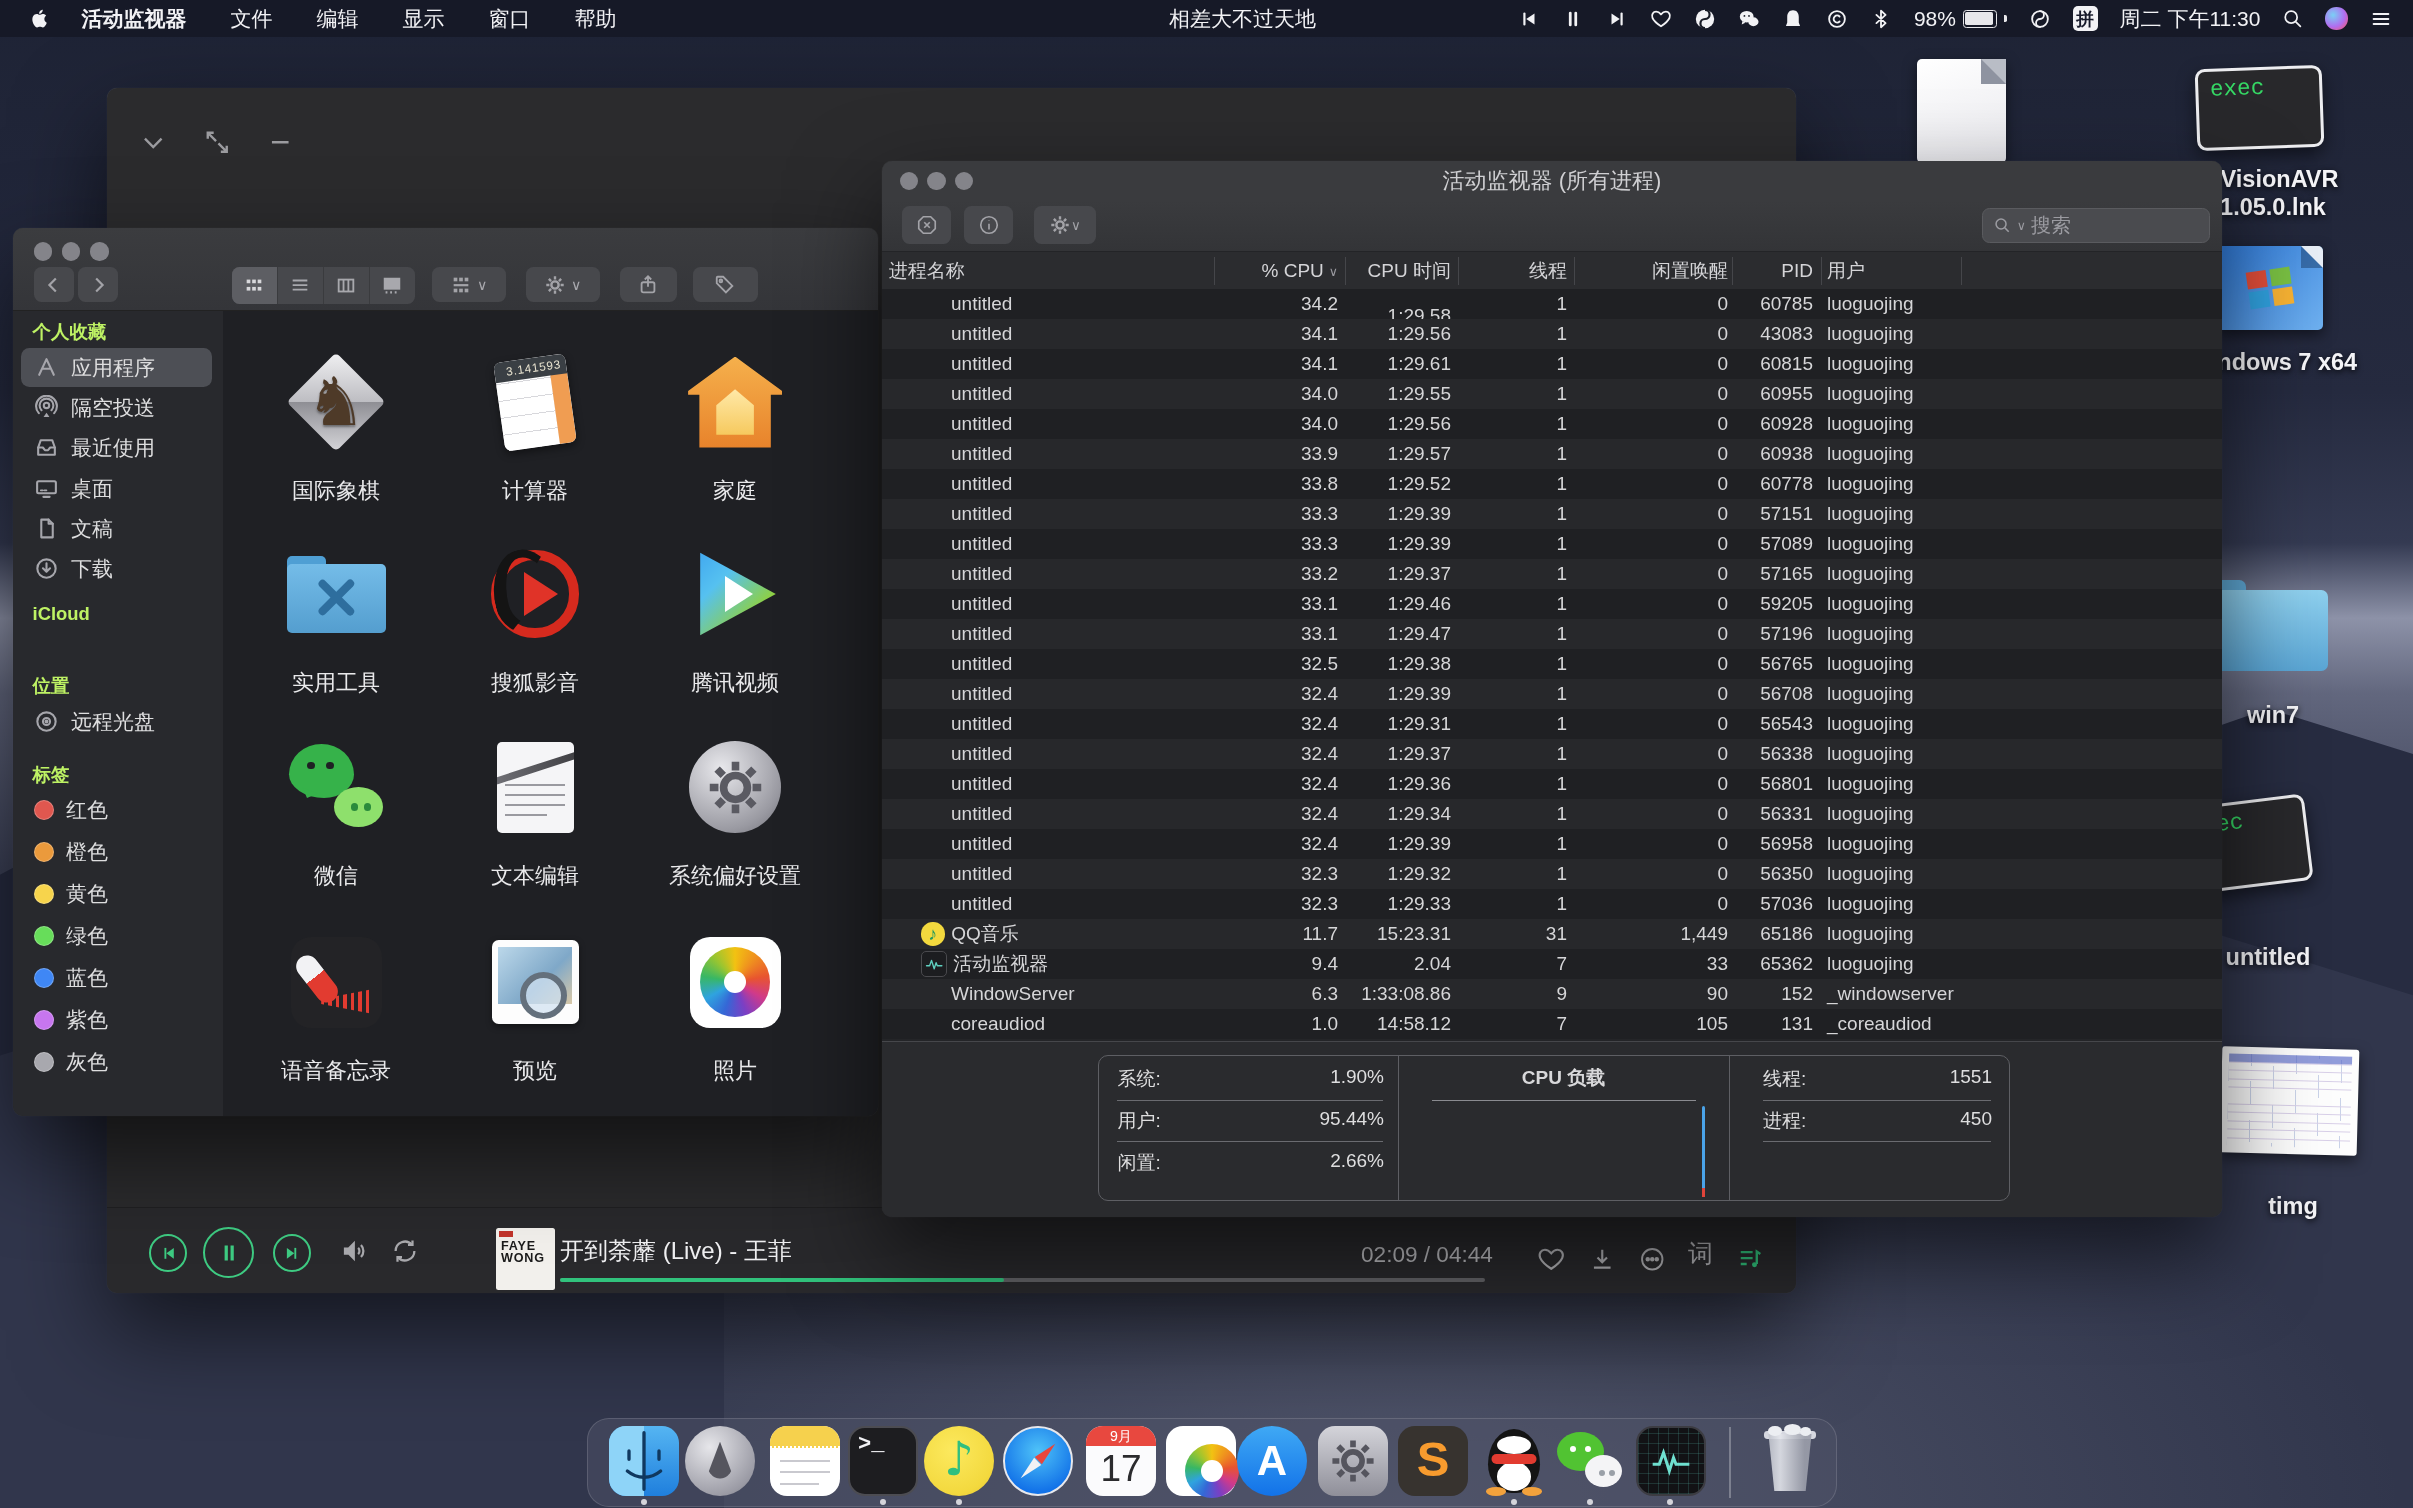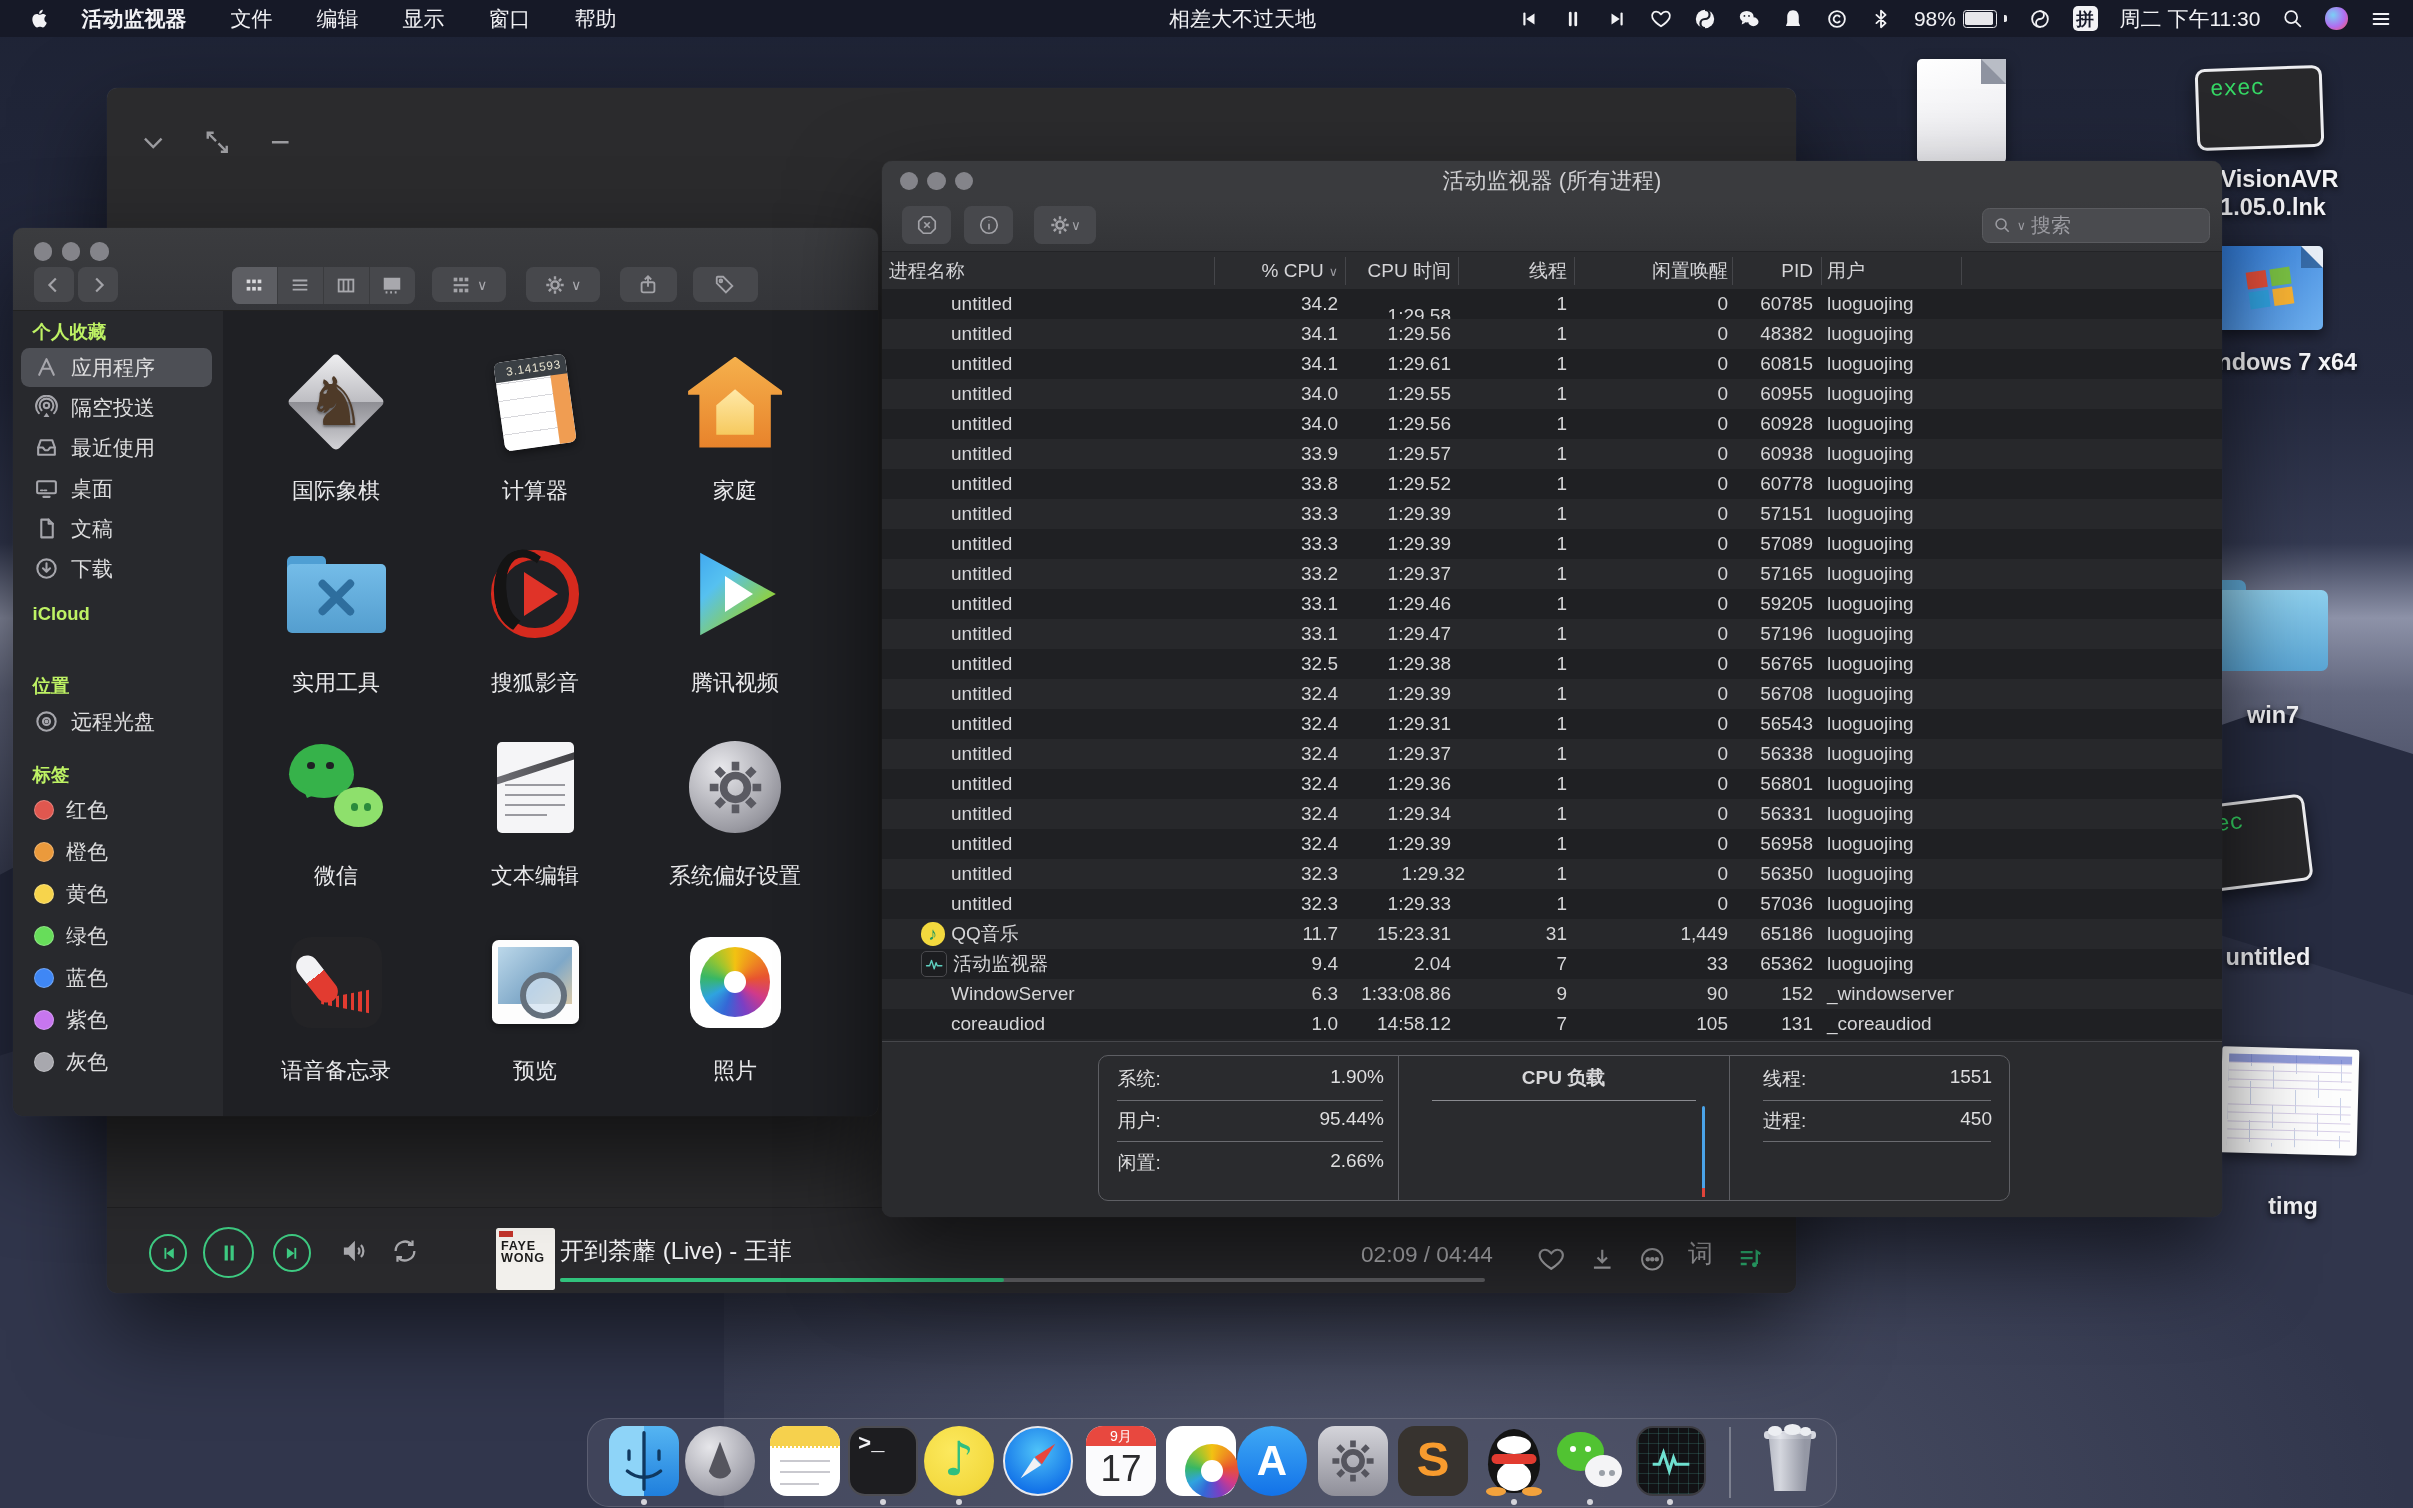--- a/index.html
+++ b/index.html
@@ -763,21 +763,21 @@
         </div>
         <div class="prow">
           <div class="c" style="left: 39px; width: 285px;">
             <span style="width: 30px; flex: 0 0 auto;"></span>
             <span>untitled</span>
           </div>
           <div class="c r" style="left: 302px; width: 154px;">34.1</div>
           <div class="c r" style="left: 415px; width: 154px;">1:29.56</div>
           <div class="c r" style="left: 578px; width: 107px;">1</div>
           <div class="c r" style="left: 696px; width: 150px;">0</div>
-          <div class="c r" style="left: 851px; width: 80px;">48382</div>
+          <div class="c r" style="left: 851px; width: 80px;">43083</div>
           <div class="c" style="left: 945px; width: 218px;">luoguojing</div>
         </div>
         <div class="prow">
           <div class="c" style="left: 39px; width: 285px;">
             <span style="width: 30px; flex: 0 0 auto;"></span>
             <span>untitled</span>
           </div>
           <div class="c r" style="left: 302px; width: 154px;">34.1</div>
           <div class="c r" style="left: 415px; width: 154px;">1:29.61</div>
           <div class="c r" style="left: 578px; width: 107px;">1</div>
@@ -976,21 +976,21 @@
           <div class="c r" style="left: 696px; width: 150px;">0</div>
           <div class="c r" style="left: 851px; width: 80px;">56958</div>
           <div class="c" style="left: 945px; width: 218px;">luoguojing</div>
         </div>
         <div class="prow">
           <div class="c" style="left: 39px; width: 285px;">
             <span style="width: 30px; flex: 0 0 auto;"></span>
             <span>untitled</span>
           </div>
           <div class="c r" style="left: 302px; width: 154px;">32.3</div>
-          <div class="c r" style="left: 429px; width: 154px;">1:29.32</div>
+          <div class="c r" style="left: 415px; width: 154px;">1:29.32</div>
           <div class="c r" style="left: 578px; width: 107px;">1</div>
           <div class="c r" style="left: 696px; width: 150px;">0</div>
           <div class="c r" style="left: 851px; width: 80px;">56350</div>
           <div class="c" style="left: 945px; width: 218px;">luoguojing</div>
         </div>
         <div class="prow">
           <div class="c" style="left: 39px; width: 285px;">
             <span style="width: 30px; flex: 0 0 auto;"></span>
             <span>untitled</span>
           </div>

